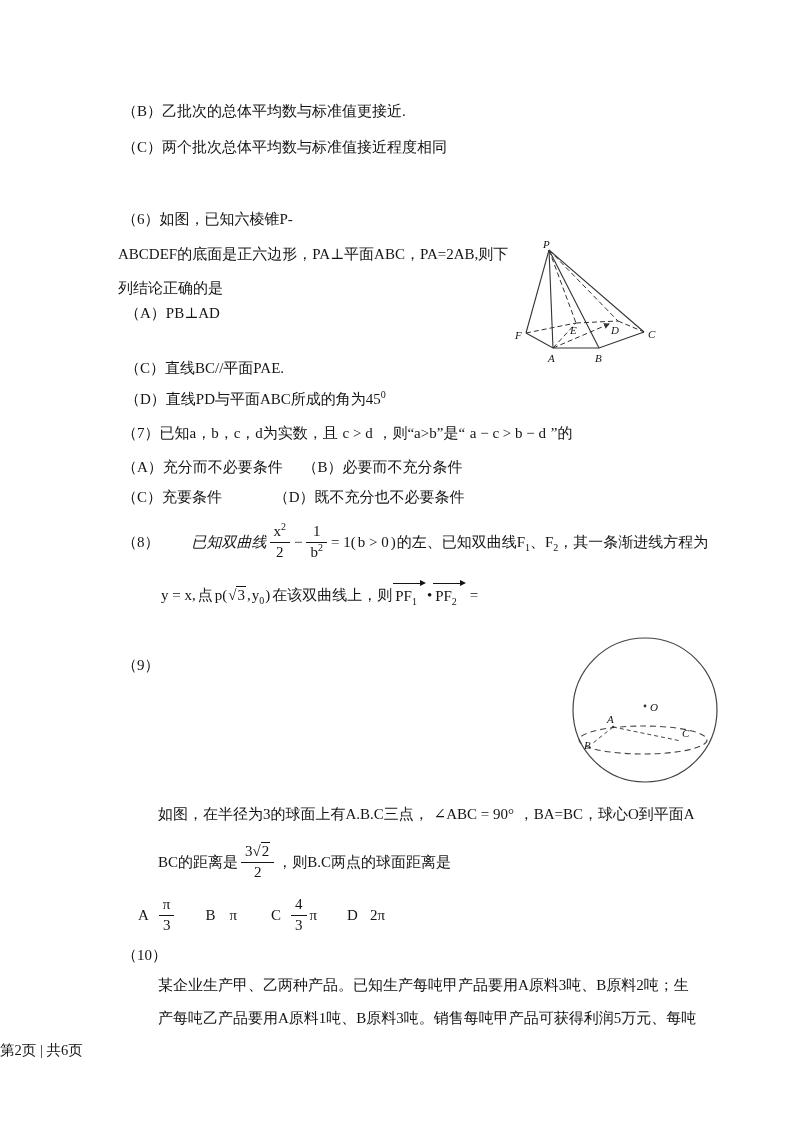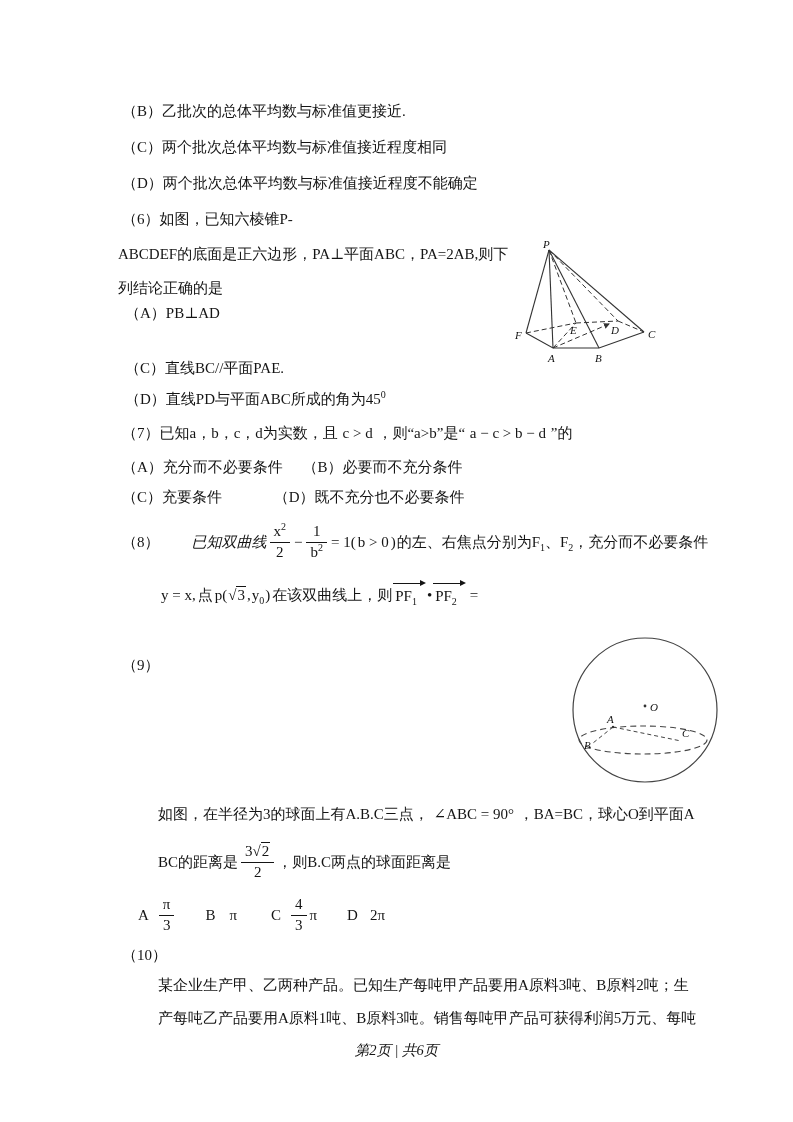--- a/index.html
+++ b/index.html
@@ -19,30 +19,29 @@
   .sqrt{white-space:nowrap;}
   .sqrt .rad{border-top:1px solid #141414;padding:0 1px;}
   .vec{position:relative;display:inline-block;padding:2px 9px 0 2px;}
   .vec::before{content:"";position:absolute;left:0;right:6px;top:0;border-top:1px solid #141414;}
   .vec::after{content:"";position:absolute;right:0;top:-3px;width:0;height:0;
     border-left:6px solid #141414;border-top:3px solid transparent;border-bottom:3px solid transparent;}
   .gap14{margin-left:14px;font-style:italic;}
   .tok{margin:0 1px;}
   figure{margin:0;padding:0;position:absolute;}
   svg text{font-family:"Liberation Serif","DejaVu Serif",serif;font-style:italic;font-size:11px;fill:#141414;}
-  .footer{position:absolute;left:0;right:0;text-align:center;font-size:14.5px;font-style:italic;}
+  .footer{position:absolute;left:0;right:0;font-size:14.5px;}
 </style>
 </head>
 <body>
 
 <div class="page">
 
   <div class="line" style="left:122px;top:100px">（B）乙批次的总体平均数与标准值更接近.</div>
   <div class="line" style="left:122px;top:136px">（C）两个批次总体平均数与标准值接近程度相同</div>
-  <div class="line" style="left:122px;top:172px">（D）两个批次总体平均数与标准值接近程度不能确定</div>
 
   <div class="line" style="left:122px;top:208px">（6）如图，已知六棱锥P-</div>
   <div class="line" style="left:118px;top:243px">ABCDEF的底面是正六边形，PA⊥平面ABC，PA=2AB,则下</div>
   <div class="line" style="left:118px;top:277px">列结论正确的是</div>
   <div class="line" style="left:125px;top:302px">（A）PB⊥AD</div>
   <div class="line" style="left:125px;top:357px">（C）直线BC//平面PAE.</div>
   <div class="line" style="left:125px;top:388px">
     <span>（D）直线PD与平面ABC所成的角为45</span><sup>0</sup>
   </div>
 
@@ -105,25 +104,25 @@
       <span class="fr-den">2</span>
     </span>
     <span class="tok">−</span>
     <span class="frac">
       <span class="fr-num">1</span>
       <span class="fr-den"><span class="it">b</span><sup>2</sup></span>
     </span>
     <span class="tok">= 1(</span>
     <span class="it tok">b &gt; 0</span>
     <span class="tok">)</span>
-    <span>的左、右焦点分别为</span>
+    <span>的左、已知双曲线</span>
     <span class="it"><span>F</span><sub>1</sub></span>
     <span>、</span>
     <span class="it"><span>F</span><sub>2</sub></span>
-    <span>，充分而不必要条件</span>
+    <span>，其一条渐进线方程为</span>
   </div>
 
   <div class="line mrow" style="left:160px;top:578px;height:34px">
     <span class="it tok">y = x,</span>
     <span class="tok">点</span>
     <span class="it tok"><span>p(</span></span>
     <span class="sqrt"><span>√</span><span class="rad">3</span></span>
     <span class="it tok">,</span>
     <span class="it"><span>y</span><sub>0</sub></span>
     <span class="it tok">)</span>

